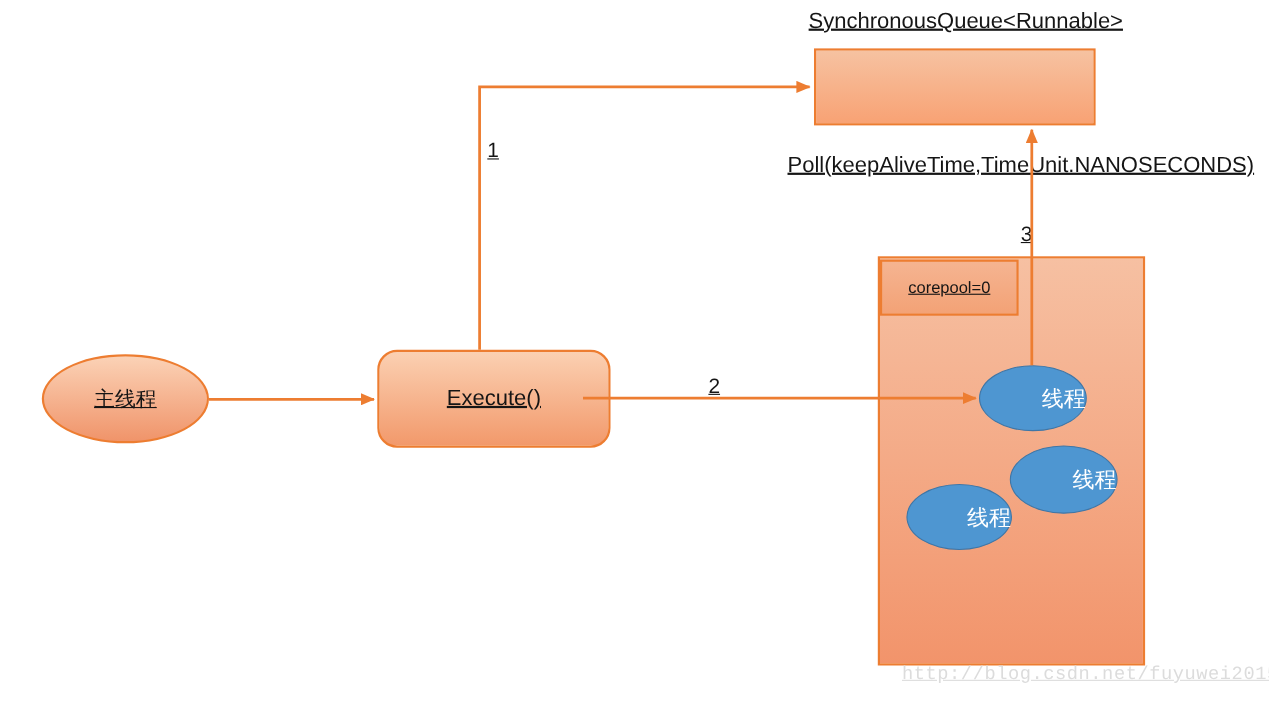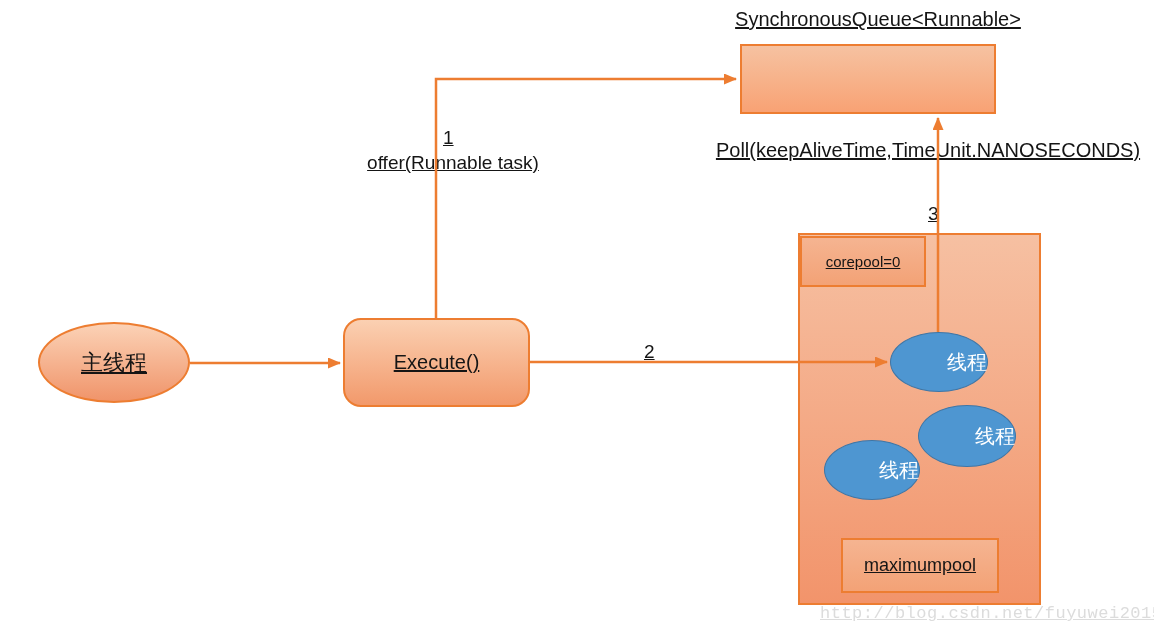--- a/index.html
+++ b/index.html
@@ -36,24 +36,24 @@
   .step2{left:644px;top:341px;}
   .step3{left:928px;top:203px;}
 
   .main-ellipse{
     left:38px;top:322px;width:152px;height:81px;
     border-radius:50%;
     background:linear-gradient(180deg,#FBD2B6 0%,#F0946A 100%);
     border:2px solid var(--accent-orange);
     box-sizing:border-box;
     display:flex;align-items:center;justify-content:center;
-    font-size:22px;
+    font-size:19px;
   }
   .execute-node{
-    left:343px;top:318px;width:187px;height:89px;
+    left:343px;top:318px;width:212px;height:89px;
     border-radius:18px;
     background:linear-gradient(180deg,#FBD0B2 0%,#F2996B 100%);
     border:2px solid var(--accent-orange);
     box-sizing:border-box;
     display:flex;align-items:center;justify-content:center;
     font-size:20px;
   }
   .pool-box{
     left:798px;top:233px;width:243px;height:372px;
     background:linear-gradient(180deg,#F6C0A2 0%,#F2946B 100%);
@@ -94,21 +94,20 @@
 <body>
 
 <div class="canvas">
 
   <div class="abs queue-box"></div>
   <div class="abs label centered queue-title">SynchronousQueue&lt;Runnable&gt;</div>
 
   <div class="abs label centered poll-label">Poll(keepAliveTime,TimeUnit.NANOSECONDS)</div>
 
   <div class="abs label step-label step1">1</div>
-  <div class="abs label centered offer-label">offer(Runnable task)</div>
   <div class="abs label step-label step2">2</div>
   <div class="abs label step-label step3">3</div>
 
   <div class="abs main-ellipse">
     <span class="label">主线程</span>
   </div>
 
   <div class="abs execute-node">
     <span class="label">Execute()</span>
   </div>
@@ -122,23 +121,20 @@
   <div class="abs thread-ellipse thread-1">
     <span>线程</span>
   </div>
   <div class="abs thread-ellipse thread-2">
     <span>线程</span>
   </div>
   <div class="abs thread-ellipse thread-3">
     <span>线程</span>
   </div>
 
-  <div class="abs badge maximumpool-badge">
-    <span class="label">maximumpool</span>
-  </div>
 
   <div class="abs label watermark">http://blog.csdn.net/fuyuwei2015</div>
 
   <svg class="connectors" width="1154" height="638" viewBox="0 0 1154 638">
     <defs>
       <marker id="arrow" markerUnits="userSpaceOnUse" markerWidth="13" markerHeight="11" refX="12" refY="5.5" orient="auto">
         <path d="M0,0 L13,5.5 L0,11 Z" fill="#ED7D31"></path>
       </marker>
     </defs>
     <line x1="190" y1="363" x2="340" y2="363" stroke="#ED7D31" stroke-width="2.5" marker-end="url(#arrow)"></line>

